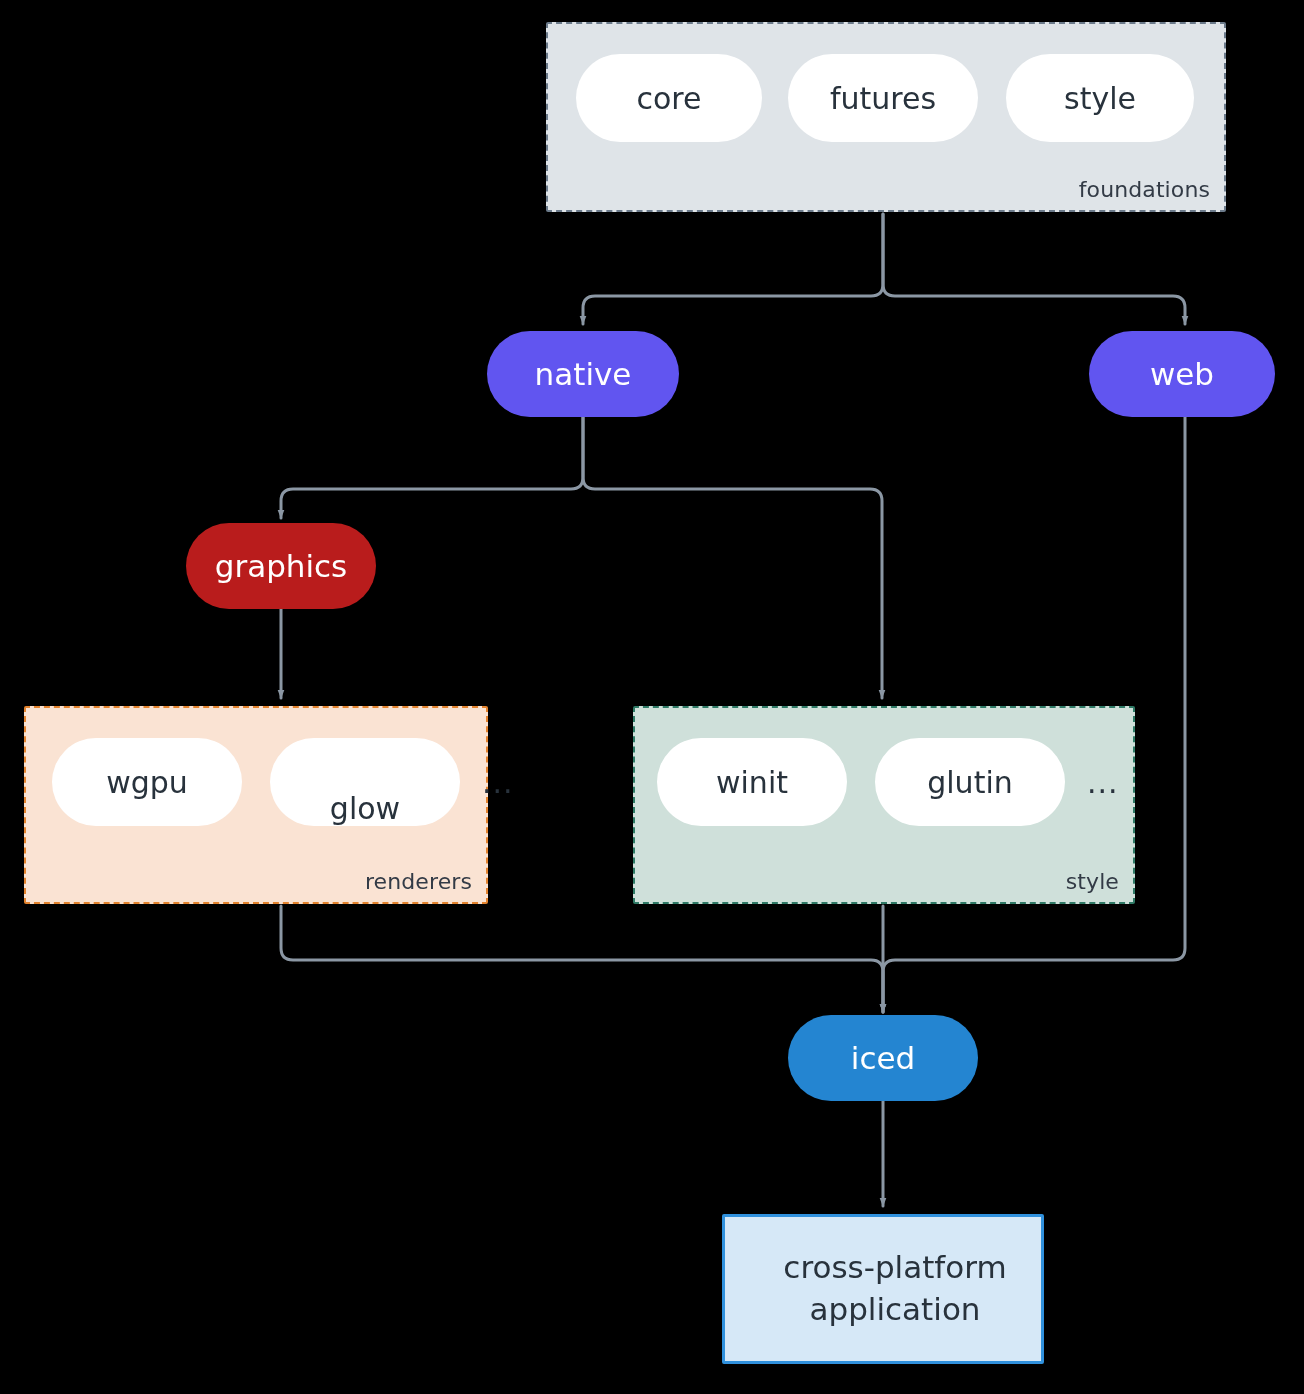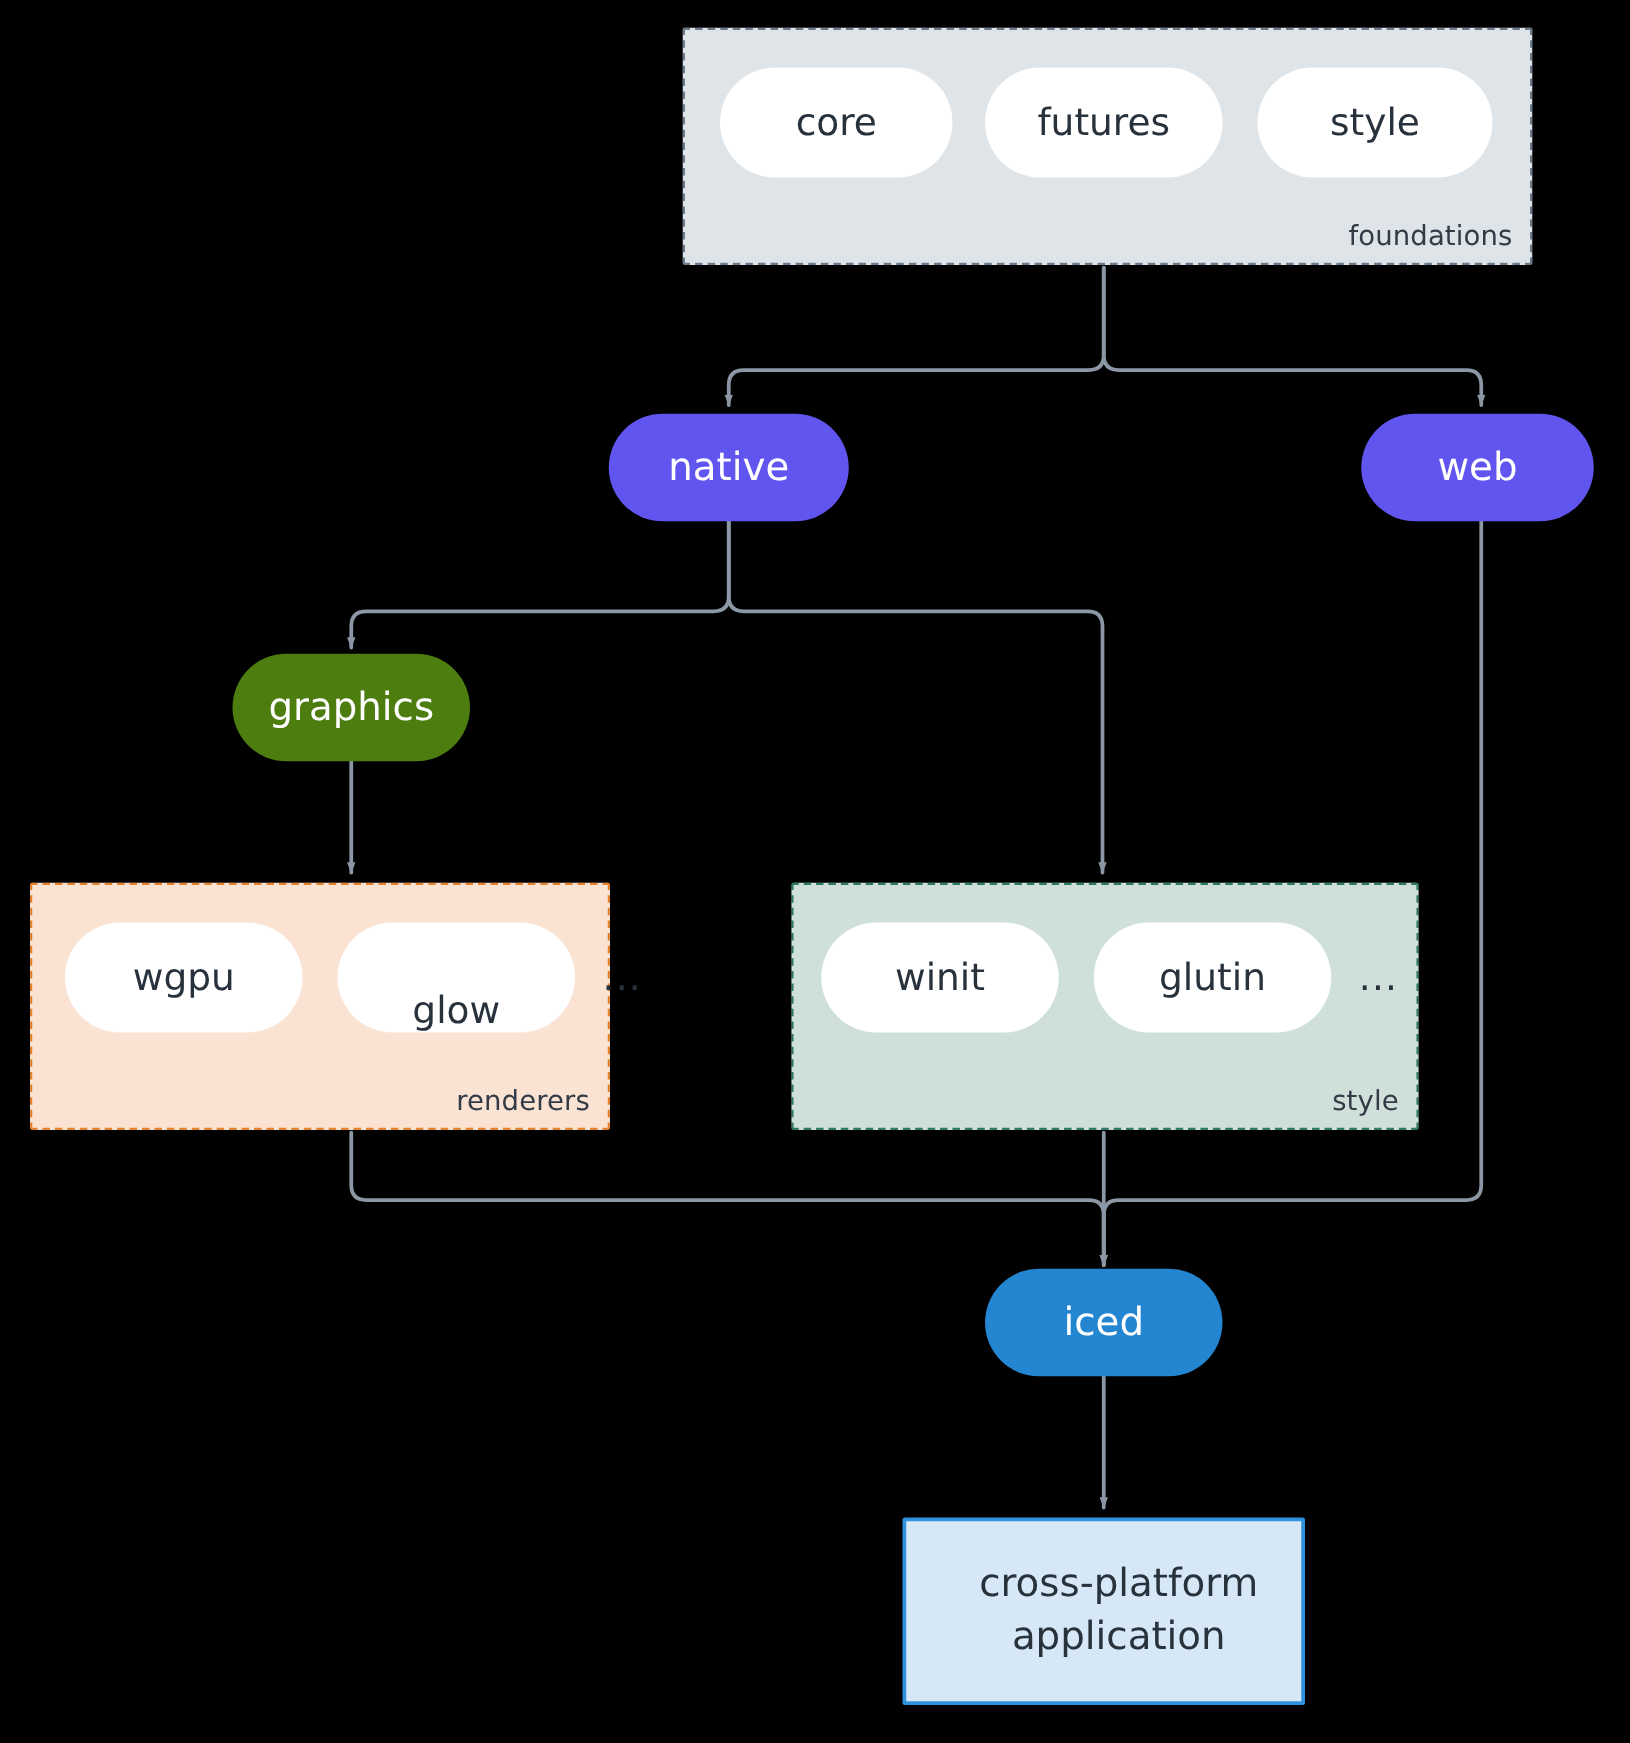--- a/index.html
+++ b/index.html
@@ -100,21 +100,21 @@
     position: absolute;
     display: flex;
     align-items: center;
     justify-content: center;
     border-radius: 999px;
     color: #ffffff;
     font-size: 31px;
     white-space: nowrap;
   }
   .purple { background: #6155f0; }
-  .orange { background: #4d7c0f; align-items: center; }
+  .orange { background: #b91c1c; align-items: center; }
   .blue   { background: #2485d1; }
 
   
   .rect-node {
     position: absolute;
     box-sizing: border-box;
     display: flex;
     flex-direction: column;
     align-items: center;
     justify-content: center;

